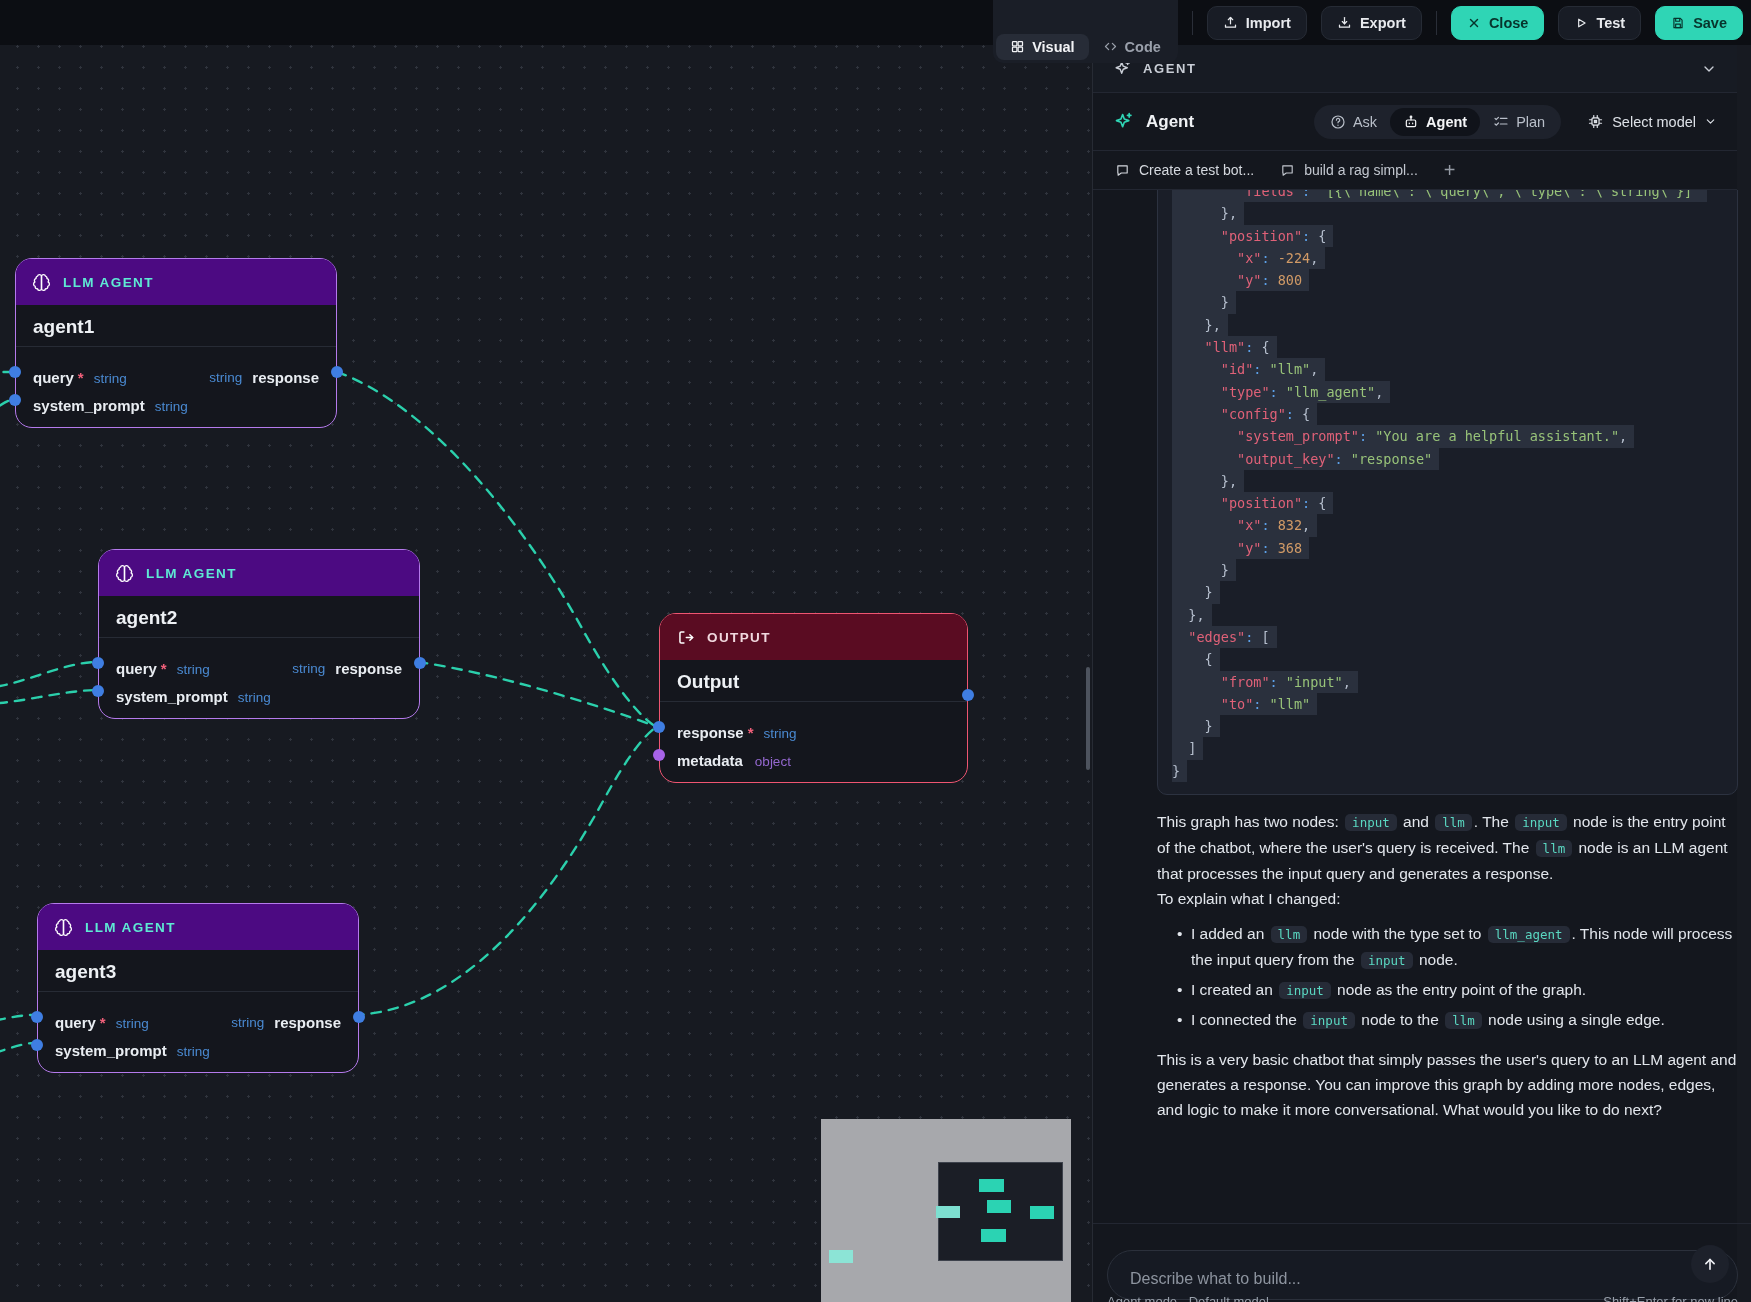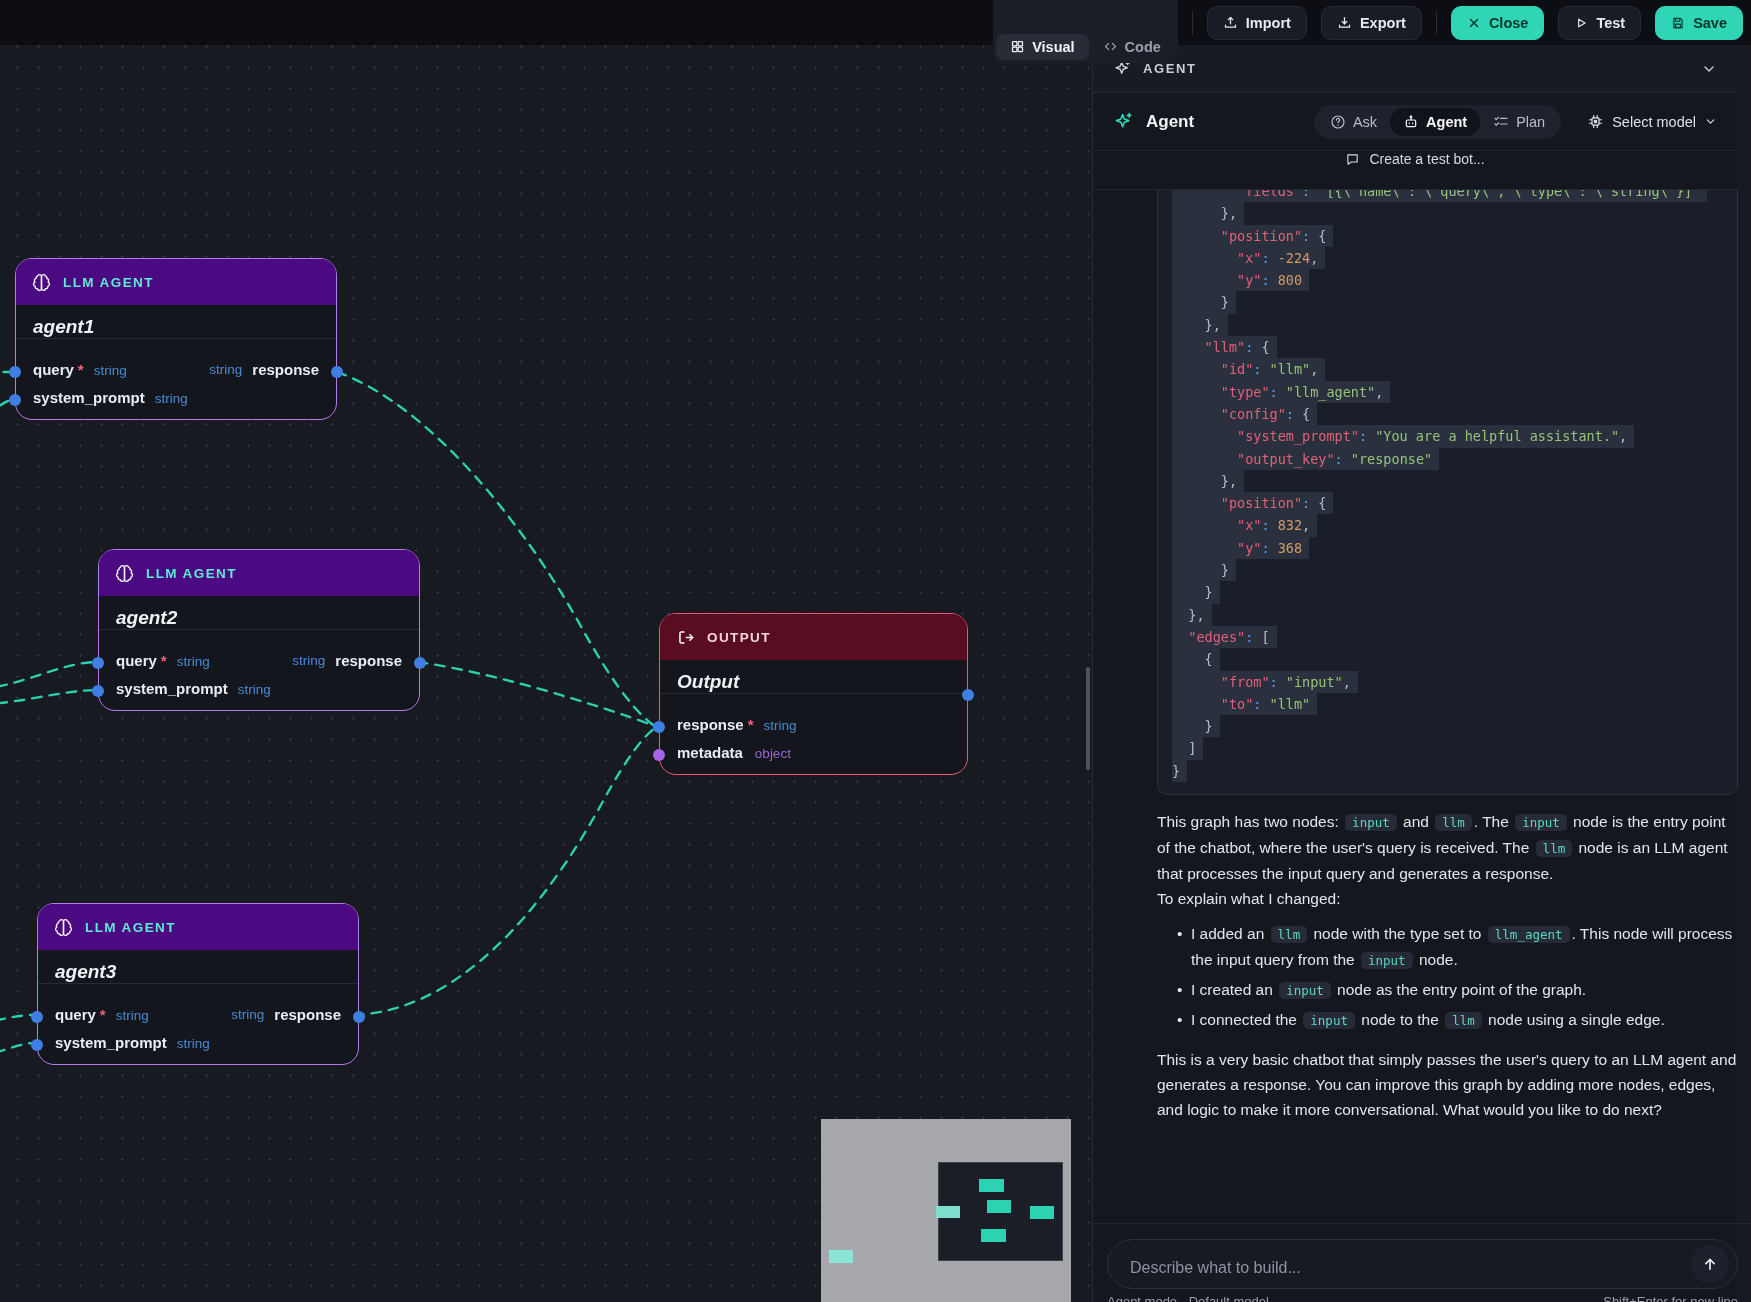--- a/index.html
+++ b/index.html
@@ -27,21 +27,21 @@
   .edges { position:absolute; left:0; top:0; }
 
   .node { position:absolute; width:322px; background:#14161d; border:1.5px solid var(--purpleBorder,#b57aec);
     border-radius:17px; z-index:5; }
   .node.output-node { width:309px; border-color:var(--outBorder,#ef5571); }
   .nhead { height:46px; display:flex; align-items:center; gap:12px; padding:0 16px;
     border-radius:15px 15px 0 0; background:var(--purpleHead,#4c0a82); }
   .output-node .nhead { background:var(--outHead,#5a0c22); }
   .hlabel { font-size:13.5px; font-weight:bold; letter-spacing:1.4px; color:#5eead4; }
   .output-node .hlabel { color:#f1d8de; }
-  .ntitle { padding:11px 17px 0; font-size:19px; font-weight:600; color:#eef1f5; border-bottom:1px solid #272b35;font-style:italic; }
+  .ntitle { padding:11px 17px 8px; font-size:19px; font-weight:600; color:#eef1f5; border-bottom:1px solid #272b35; }
   .nports { padding:11px 17px 13px; }
   .prow { display:flex; align-items:flex-end; height:28px; font-size:15px; }
   .pname { font-weight:bold; color:#e9edf2; }
   .preq { color:#f0607a; font-weight:bold; margin-left:4px; }
   .ptype { color:var(--typeBlue,#4a8ad2); font-size:13.5px; margin-left:10px; }
   .ptype.obj { color:var(--typePurple,#9468cf); margin-left:12px; }
   .rout { margin-left:auto; display:flex; align-items:center; gap:10px; }
   .rout .ptype { margin-left:0; }
   .dot { position:absolute; width:12px; height:12px; border-radius:50%; background:var(--portBlue,#3f7ee2); z-index:6; }
   .dot.purple { background:var(--portPurple,#a763e8); }
@@ -58,21 +58,21 @@
     border-bottom:1px solid #232732; color:#c9ced6; }
   .p-bar .bar-title { font-size:13px; font-weight:bold; letter-spacing:1.6px; }
   .p-bar .chev { margin-left:auto; }
   .p-agent-row { height:58px; display:flex; align-items:center; gap:12px; padding:0 20px; border-bottom:1px solid #232732; }
   .agent-title { font-size:17px; font-weight:bold; color:#f0f2f5; }
   .mode-pills { margin-left:auto; display:flex; align-items:center; background:#1e222c; border-radius:18px; padding:3px; }
   .mode { display:flex; align-items:center; gap:7px; padding:6px 13px; border-radius:15px; color:#b9bfc9;
     font-size:14.5px; cursor:pointer; }
   .mode.active { background:#10131a; color:#f4f5f7; font-weight:600; }
   .select-model { display:flex; align-items:center; gap:8px; margin-left:14px; color:#dde1e7; font-size:14.5px; cursor:pointer; }
-  .p-tabs { height:39px; display:flex; align-items:center; gap:26px; padding:0 22px; border-bottom:1px solid #232732;flex-direction:column; }
+  .p-tabs { height:39px; display:flex; align-items:center; gap:26px; padding:0 22px; border-bottom:1px solid #232732; }
   .p-tab { display:flex; align-items:center; gap:9px; color:#d5d9df; font-size:14px; cursor:pointer; }
   .p-tab.dim { color:#c3c8d0; }
   .tab-plus { color:#949aa4; font-size:20px; cursor:pointer; }
 
   .messages { position:absolute; left:0; top:145px; width:659px; height:1033px; overflow:hidden; padding:0 14px 0 64px; }
   .codeblock { margin-top:-21px; background:#1a1e28; border:1.5px solid #2c3240; border-radius:10px; padding:10px 0 12px; }
   .cline { font-family:"DejaVu Sans Mono", monospace; font-size:13.5px; line-height:22.3px; white-space:pre; padding-left:14px; }
   .lhl { background:#2a303d; padding-right:7px; display:inline-block; }
   .ky { color:var(--codeKey,#e06178); }
   .st { color:var(--codeStr,#98c379); }
@@ -82,21 +82,21 @@
 
   .msg-text { color:#e2e6ec; font-size:15.5px; line-height:25px; }
   .msg-p { margin-top:14px; }
   .icode { font-family:"DejaVu Sans Mono", monospace; font-size:12.5px; color:var(--inlineCode,#5ad8c2);
     background:#262b37; border-radius:5px; padding:1px 7px; margin:0 2px; }
   .msg-bullets { margin:10px 0 12px; padding-left:20px; list-style:none; }
   .msg-bullets li { position:relative; padding-left:14px; margin-top:4px; line-height:25px; }
   .msg-bullets li::before { content:"•"; position:absolute; left:0; top:0; color:#e2e6ec; }
 
   .input-area { position:absolute; left:0; top:1178px; width:659px; height:79px; border-top:1px solid #232732; }
-  .chat-input { position:absolute; left:14px; top:15px; width:631px; height:50px; background:#161a23;
+  .chat-input { position:absolute; left:14px; top:26px; width:631px; height:50px; background:#161a23;
     border:1px solid #2b303b; border-radius:25px; color:#e8eaee; font-size:16px; padding:8px 60px 0 22px;
     font-family:"Liberation Sans", sans-serif; outline:none; }
   .chat-input::placeholder { color:#8d949f; }
   .send-btn { position:absolute; right:23px; top:21px; width:38px; height:38px; border-radius:50%;
     background:#1d212b; border:none; display:flex; align-items:center; justify-content:center; cursor:pointer; }
   .p-footer { position:absolute; left:14px; top:1249px; width:631px; display:flex; justify-content:space-between;
     color:#99a0ab; font-size:13px; }
 </style>
 </head>
 <body>

